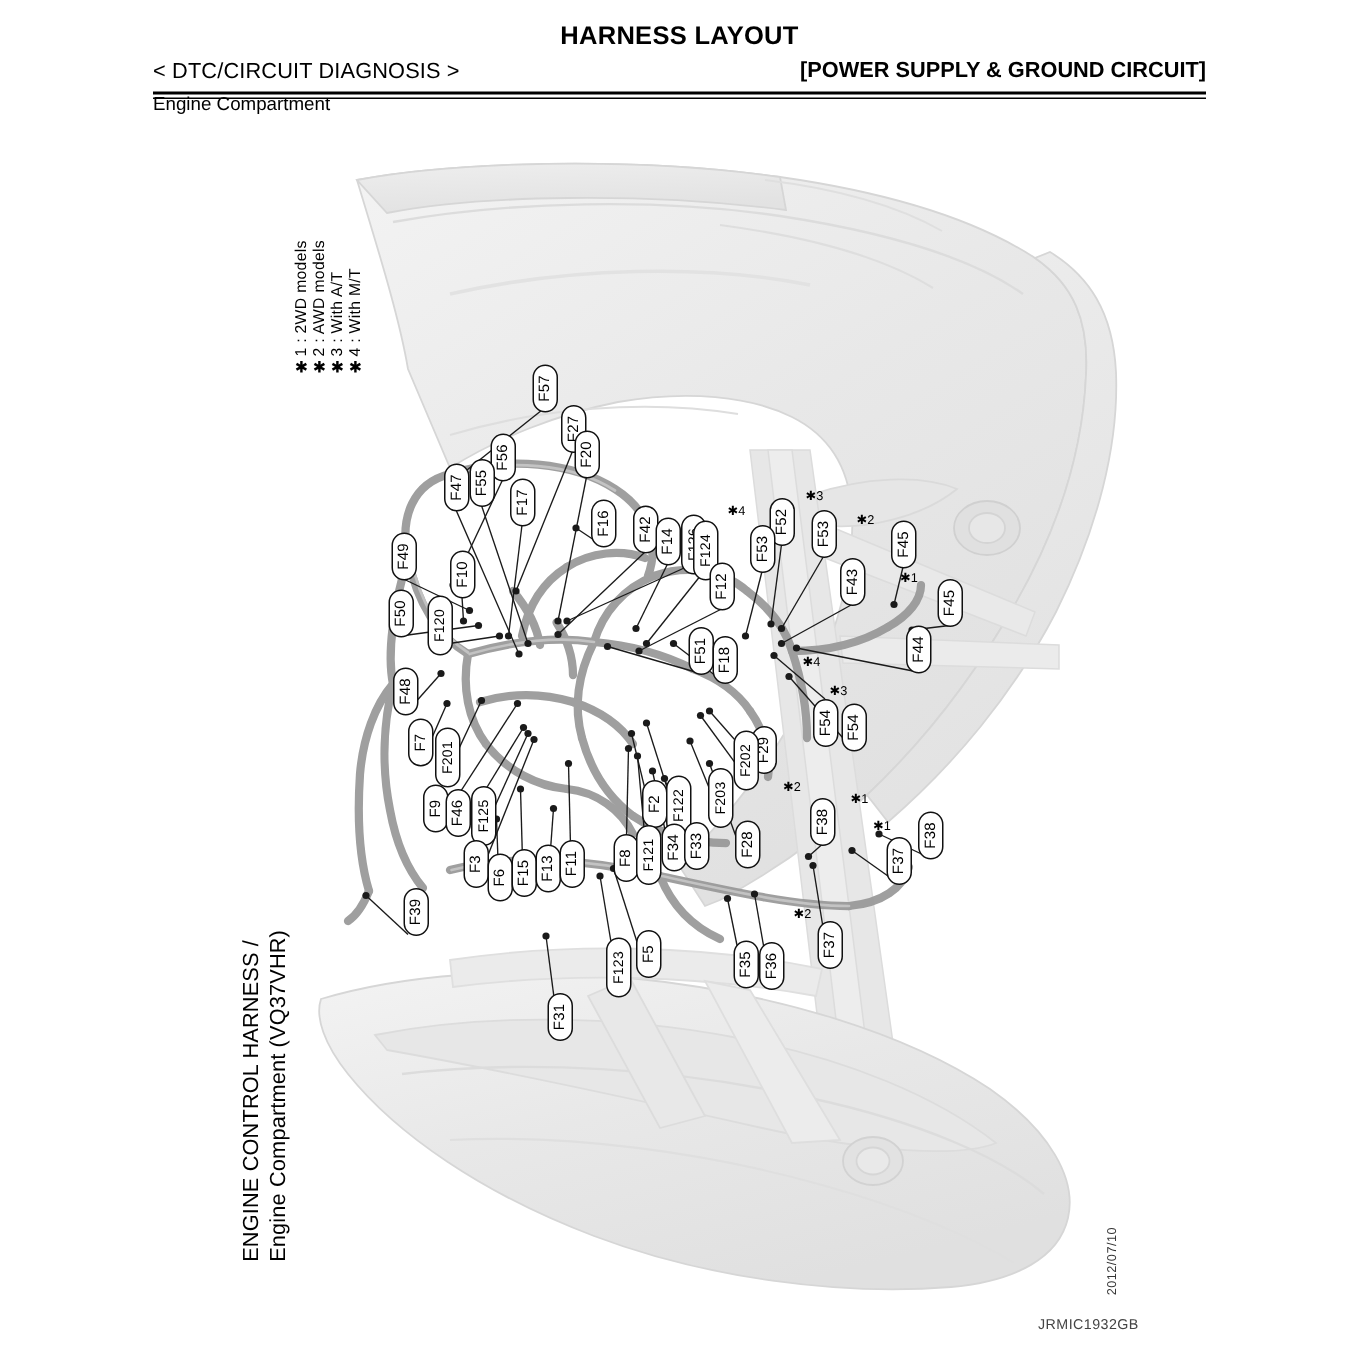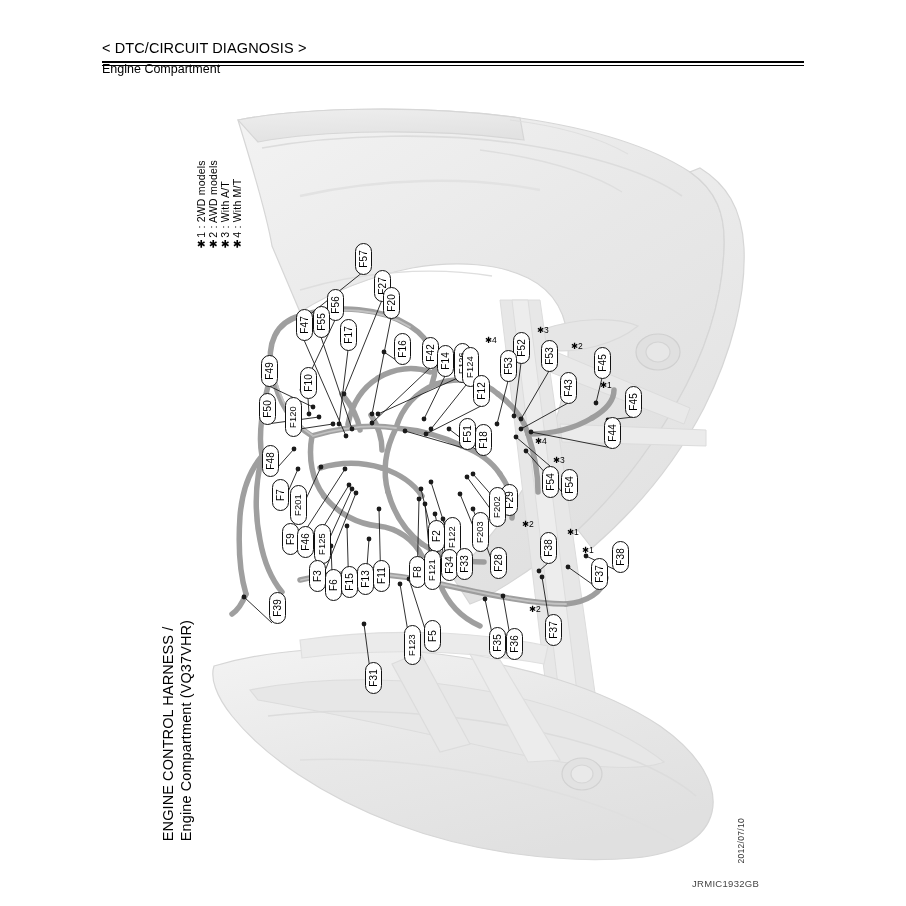--- a/index.html
+++ b/index.html
@@ -40,21 +40,23 @@
   .pill span{writing-mode:vertical-rl;transform:rotate(180deg);
              font-size:10px;letter-spacing:.2px;white-space:nowrap;line-height:1;}
   .pill.w4 span{font-size:9.3px;}
   .star{position:absolute;font-size:8.5px;line-height:1;white-space:nowrap;color:#000;}
 </style>
 </head>
 <body>
 
 <div id="page">
 
+  <div class="hdr-title">HARNESS LAYOUT</div>
   <div class="hdr-left">&lt; DTC/CIRCUIT DIAGNOSIS &gt;</div>
+  <div class="hdr-right">[POWER SUPPLY &amp; GROUND CIRCUIT]</div>
   <div class="rule rule-a"></div>
   <div class="rule rule-b"></div>
   <div class="subhead">Engine Compartment</div>
 
   <div class="notes">
     <div class="note">✱1 : 2WD models</div>
     <div class="note">✱2 : AWD models</div>
     <div class="note">✱3 : With A/T</div>
     <div class="note">✱4 : With M/T</div>
   </div>

